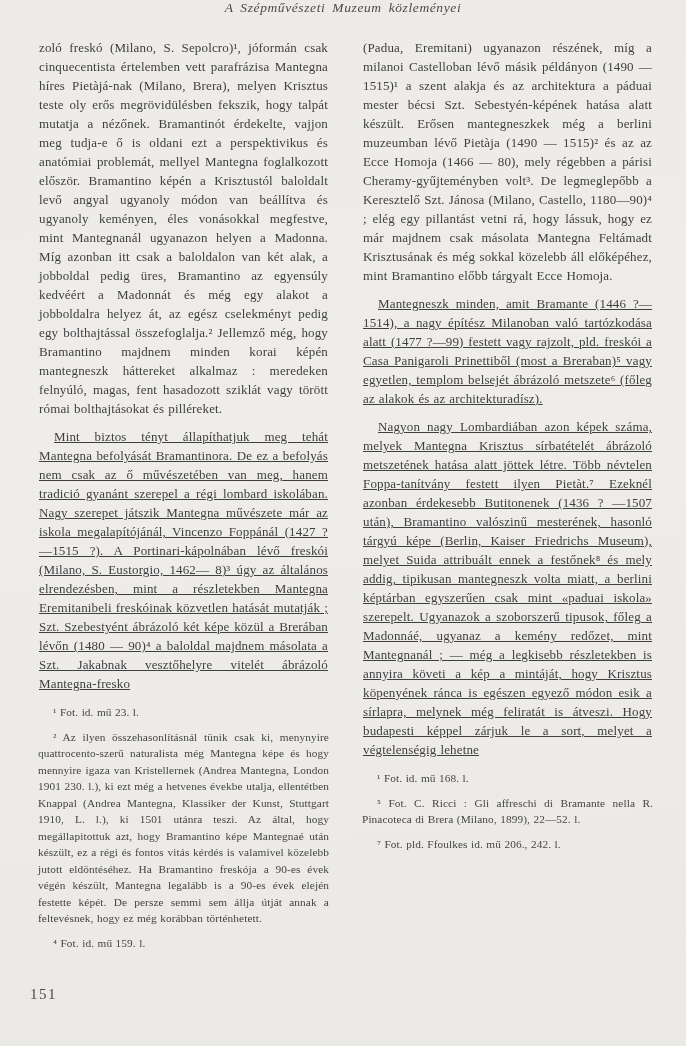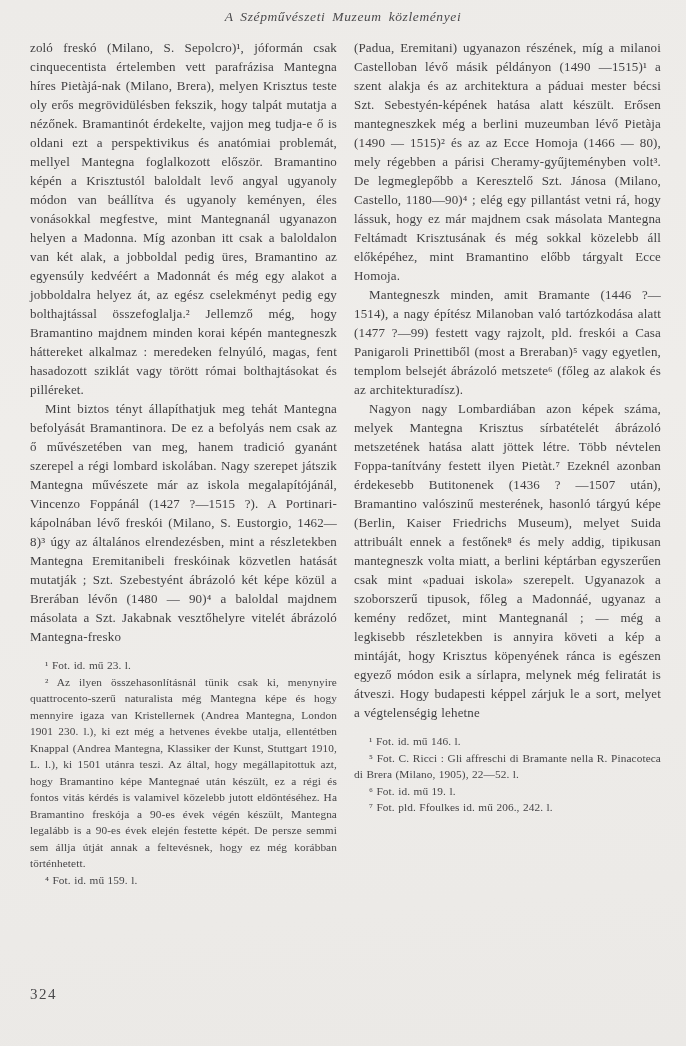--- a/index.html
+++ b/index.html
@@ -10,52 +10,52 @@
   .page {
     position: relative;
     width: 686px;
     height: 1046px;
     overflow: hidden;
     background: linear-gradient(175deg, #edebe8 0%, #efedea 40%, #ebe9e6 100%);
     font-family: "Liberation Serif", "DejaVu Serif", serif;
     color: #3f3e40;
   }
   .running-head {
-    padding-top: 9px;
     text-align: center;
     font-style: italic;
     font-size: 13.5px;
     letter-spacing: 0.6px;
     word-spacing: 3px;
     color: #4a494b;
   }
   .columns {
     display: flex;
     gap: 17px;
     padding: 13px 24px 0 30px;
   }
   .col {
     width: 307px;
   }
   .main-text p {
-    margin: 0;
+    margin: 9px;
     font-size: 13px;
     line-height: 19px;
     text-align: justify;
     letter-spacing: 0.15px;
     word-spacing: 0.6px;
   }
   .main-text p.indent {
     text-indent: 15px;
+    text-decoration: underline;
   }
   .footnotes {
     margin-top: 11px;
   }
   .footnotes p {
-    margin: 0;
+    margin: 8px;
     font-size: 11.3px;
     line-height: 16.5px;
     text-align: justify;
     text-indent: 15px;
     letter-spacing: 0.1px;
     word-spacing: 0.5px;
     color: #454446;
   }
   .page-number {
     position: absolute;
@@ -87,24 +87,23 @@
       </div>
     </div>
 
     <div class="col">
       <div class="main-text">
         <p>(Padua, Eremitani) ugyanazon részének, míg a milanoi Castelloban lévő másik példányon (1490 —1515)¹ a szent alakja és az architektura a páduai mester bécsi Szt. Sebestyén-képének hatása alatt készült. Erősen mantegneszkek még a berlini muzeumban lévő Pietàja (1490 — 1515)² és az az Ecce Homoja (1466 — 80), mely régebben a párisi Cheramy-gyűjteményben volt³. De legmeglepőbb a Keresztelő Szt. Jánosa (Milano, Castello, 1180—90)⁴ ; elég egy pillantást vetni rá, hogy lássuk, hogy ez már majdnem csak másolata Mantegna Feltámadt Krisztusának és még sokkal közelebb áll előképéhez, mint Bramantino előbb tárgyalt Ecce Homoja.</p>
         <p class="indent">Mantegneszk minden, amit Bramante (1446 ?— 1514), a nagy építész Milanoban való tartózkodása alatt (1477 ?—99) festett vagy rajzolt, pld. freskói a Casa Panigaroli Prinettiből (most a Breraban)⁵ vagy egyetlen, templom belsejét ábrázoló metszete⁶ (főleg az alakok és az architekturadísz).</p>
         <p class="indent">Nagyon nagy Lombardiában azon képek száma, melyek Mantegna Krisztus sírbatételét ábrázoló metszetének hatása alatt jöttek létre. Több névtelen Foppa-tanítvány festett ilyen Pietàt.⁷ Ezeknél azonban érdekesebb Butitonenek (1436 ? —1507 után), Bramantino valószinű mesterének, hasonló tárgyú képe (Berlin, Kaiser Friedrichs Museum), melyet Suida attribuált ennek a festőnek⁸ és mely addig, tipikusan mantegneszk volta miatt, a berlini képtárban egyszerűen csak mint «paduai iskola» szerepelt. Ugyanazok a szoborszerű tipusok, főleg a Madonnáé, ugyanaz a kemény redőzet, mint Mantegnanál ; — még a legkisebb részletekben is annyira követi a kép a mintáját, hogy Krisztus köpenyének ránca is egészen egyező módon esik a sírlapra, melynek még feliratát is átveszi. Hogy budapesti képpel zárjuk le a sort, melyet a végtelenségig lehetne</p>
       </div>
       <div class="footnotes">
-        <p>¹ Fot. id. mű 146. l.</p>
-        <p>⁵ Fot. C. Ricci : Gli affreschi di Bramante nella R. Pinacoteca di Brera (Milano, 1905), 22—52. l.</p>
-        <p>⁶ Fot. id. mű 19. l.</p>
+        <p>¹ Fot. id. mű 168. l.</p>
+        <p>⁵ Fot. C. Ricci : Gli affreschi di Bramante nella R. Pinacoteca di Brera (Milano, 1899), 22—52. l.</p>
         <p>⁷ Fot. pld. Ffoulkes id. mű 206., 242. l.</p>
       </div>
     </div>
 
   </div>
 
-  <div class="page-number">324</div>
+  <div class="page-number">151</div>
 
 </div>
 
 </body></html>

